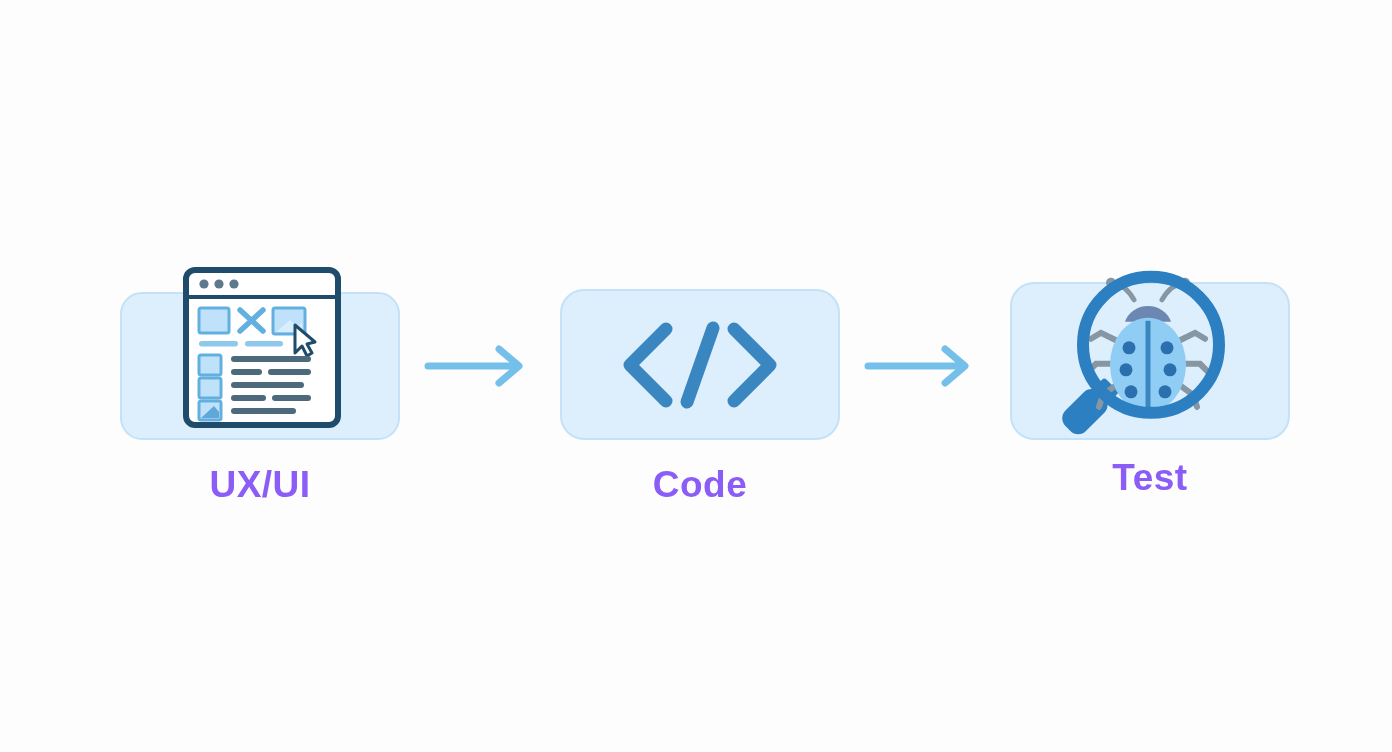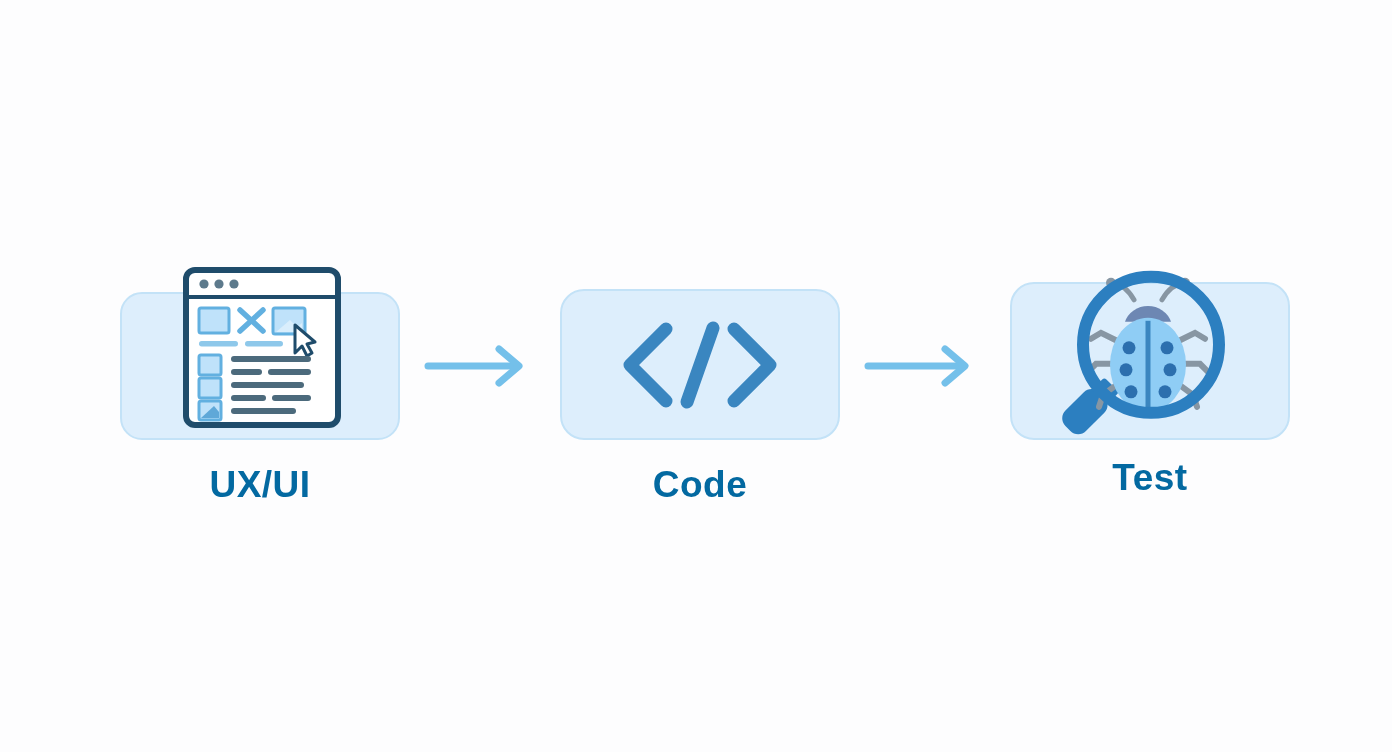--- a/index.html
+++ b/index.html
@@ -42,21 +42,21 @@
     border: 2px solid #c3e2f7;
     box-sizing: border-box;
   }
   .step-2 .card { height: 151px; border-radius: 24px; }
   .step-3 .card { height: 158px; border-radius: 24px; }
 
   .label {
     margin-top: 26px;
     font-size: 37px;
     font-weight: bold;
-    color: #0369a1;
+    color: #8b5cf6;
     letter-spacing: 0.5px;
     line-height: 1;
     white-space: nowrap;
   }
   .step-1 .label { margin-top: 26px; }
   .step-2 .label { margin-top: 26px; }
   .step-3 .label { margin-top: 19px; }
 
   
   .arrow {

